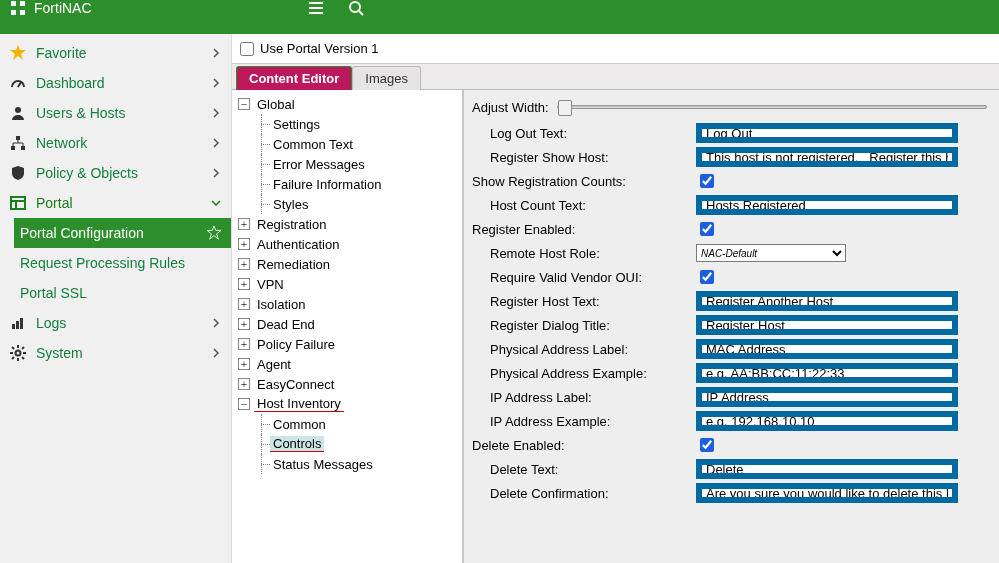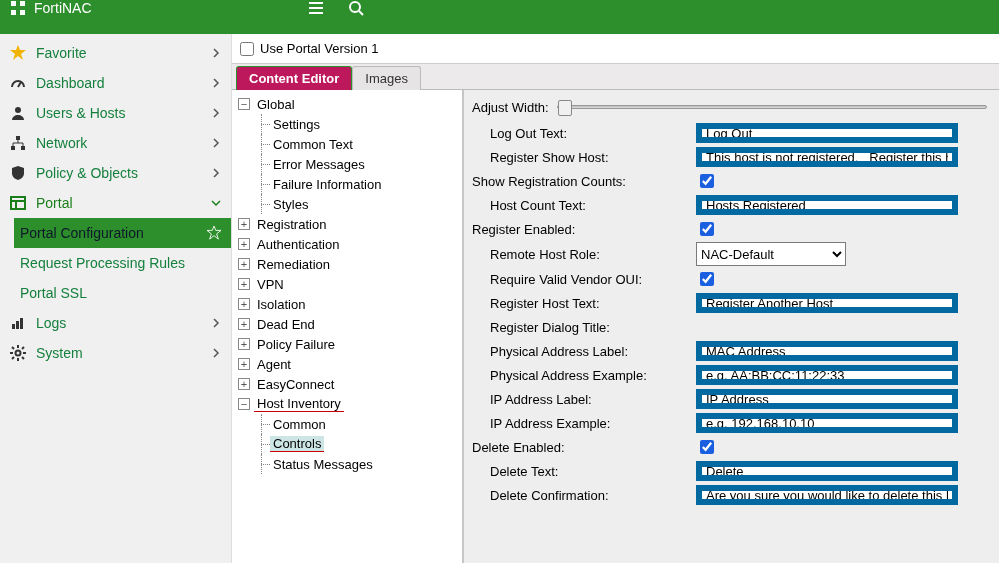--- a/index.html
+++ b/index.html
@@ -45,21 +45,21 @@
     cursor: pointer;
     position: relative;
   }
   .sb-item .ic { margin-right: 10px; color:#444; }
   .sb-item .chev { margin-left:auto; width:10px; height:10px; }
   .sb-item.pinned .star-pin { margin-left:auto; width:14px; height:14px; }
   .sb-item.green { color: #1a7f1a; }
   .sb-item.green .ic { color:#1a7f1a; }
   .sb-item.selected {
     background: #2c8f2c;
-    color: #0f172a;
+    color: #ffffff;
     justify-content: space-between;
   }
   .sb-sub { padding-left: 14px; }
   .sb-sub .sb-item { font-size: 14px; padding:7px 10px 7px 6px; }
   
   .content { flex:1; display:flex; flex-direction:column; }
   .portalbar {
     height: 30px;
     display:flex; align-items:center;
     padding: 0 8px;
@@ -156,22 +156,22 @@
   .prop-row .val { flex:1; }
   .prop-row input[type=text] {
     width: 262px;
     border:6px solid #0369a1;
     padding:1px 4px;
     font-size:13px;
     height:20px;
     background:#fff;
   }
   .prop-row select{
-    height:24px; width:150px; font-size:13px;
-    border:1px solid #7a7a7a; background:#fff;
+    height:18px; width:150px; font-size:10px;
+    border:1px solid #7a7a7a; background:#fff;font-style:italic;
   }
   .prop-row input[type=checkbox]{
     width:14px; height:14px; accent-color:#1a5fe0;
   }
   .adjw { display:flex; align-items:center; gap:8px; margin-bottom:4px; }
   .slider-track {
     flex:1; height:4px; background:linear-gradient(#bbb,#ddd);
     border:1px solid #999; border-radius:2px; position:relative;
     margin-right:6px;
   }
@@ -487,20 +487,21 @@
         <div class="prop-row indent">
             <span class="lbl">Require Valid Vendor OUI:</span>
             <span class="val"><input type="checkbox" checked="" style=""></span>
           </div>
         <div class="prop-row indent">
             <span class="lbl">Register Host Text:</span>
             <span class="val"><input type="text" value="Register Another Host" style=""></span>
           </div>
         <div class="prop-row indent">
             <span class="lbl">Register Dialog Title:</span>
+            <span class="val"><input type="text" value="Register Host" style=""></span>
           </div>
         <div class="prop-row indent">
             <span class="lbl">Physical Address Label:</span>
             <span class="val"><input type="text" value="MAC Address" style=""></span>
           </div>
         <div class="prop-row indent">
             <span class="lbl">Physical Address Example:</span>
             <span class="val"><input type="text" value="e.g. AA:BB:CC:11:22:33" style=""></span>
           </div>
         <div class="prop-row indent">

